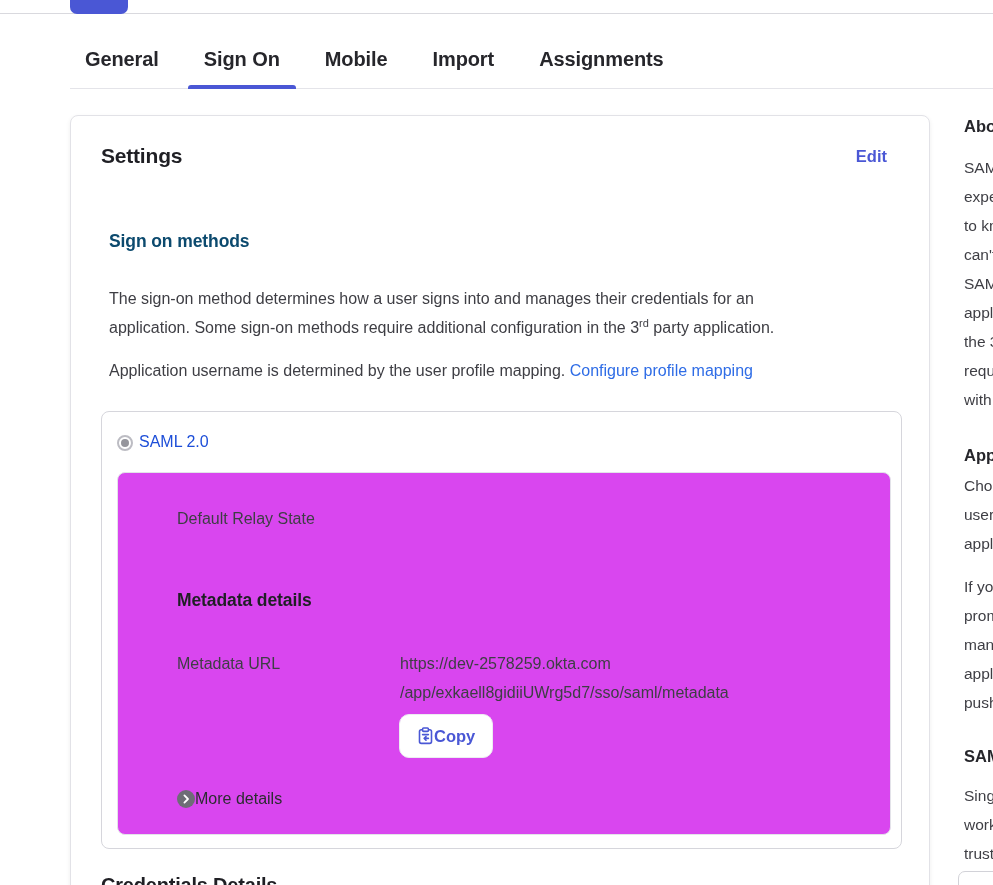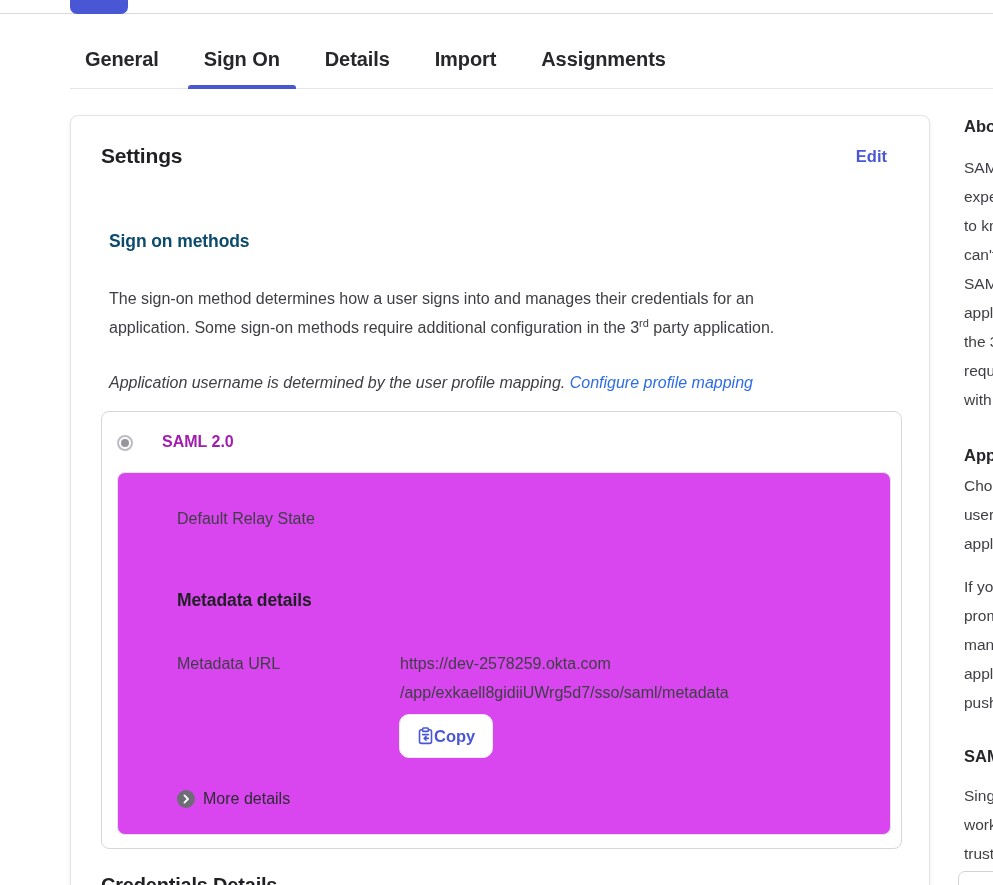--- a/index.html
+++ b/index.html
@@ -38,40 +38,40 @@
   sup.ord { font-size:11px; vertical-align:super; line-height:0; }
   .text-link { color:#2e6ce6; cursor:pointer; }
 
   
   .saml-box { position:absolute; left:30px; top:295px; width:801px; height:438px;
               border:1px solid #d6d6dc; border-radius:8px; background:#fff; }
   .radio { position:absolute; left:15px; top:23px; width:16px; height:16px; border-radius:50%;
            border:2px solid #bcbcc3; background:#fff; cursor:default; }
   .radio::after { content:""; position:absolute; left:2px; top:2px; width:8px; height:8px;
                   border-radius:50%; background:#95959c; }
-  .radio-label { position:absolute; left:60px; top:18px; font-size:16px; line-height:24px; color:#a21caf;font-weight:bold; }
+  .radio-label { position:absolute; left:37px; top:18px; font-size:16px; line-height:24px; color:#1d4ed8; }
 
   
   .inner-box { position:absolute; left:15px; top:60px; width:774px; height:363px;
                border:1px solid #e3e3e9; border-radius:8px; background:#d946ef; }
   .relay-label { position:absolute; left:59px; top:34px; font-size:16px; line-height:24px; color:#3e3e44; }
   .meta-heading { position:absolute; left:59px; top:115px; font-size:17.5px; font-weight:700;
                   color:#1f1f24; line-height:24px; letter-spacing:-0.1px; }
   .meta-row { position:absolute; left:59px; top:176px; display:flex; font-size:16px; line-height:29px; }
   .meta-label { width:223px; color:#3e3e44; }
   .meta-value { color:#3e3e44; }
 
   .copy-btn { position:absolute; left:281px; top:241px; height:44px; padding:0 17px;
               display:inline-flex; align-items:center; 
               background:#fff; border:1px solid #ececf1; border-radius:10px; cursor:pointer;
               font-size:16.5px; font-weight:700; color:#4a57d5; }
   .copy-btn svg { display:block; }
 
   .more-details { position:absolute; left:59px; top:317px; display:inline-flex; align-items:center;
-                  gap:8px; font-size:16px; color:#2c2c31; cursor:pointer; }
+                  font-size:16px; color:#2c2c31; cursor:pointer; }
   .more-details svg { display:block; }
 
   .cred-heading { position:absolute; left:30px; top:757px; font-size:20px; font-weight:700;
                   color:#1f1f24; line-height:25px; letter-spacing:-0.2px; }
 
   
   .sidebar { position:absolute; left:964px; top:0; width:420px; }
   .sb-h { position:absolute; font-size:16.5px; font-weight:700; color:#26262b; line-height:22px; white-space:nowrap; }
   .sb-p { position:absolute; font-size:15.5px; line-height:29px; color:#3e3e44; }
   .sb-p div { white-space:nowrap; }
@@ -80,34 +80,34 @@
 </style>
 </head>
 <body>
 
 <div class="top-line"></div>
 <div class="top-pill"></div>
 
 <nav class="tabs">
   <div class="tab">General</div>
   <div class="tab active">Sign On</div>
-  <div class="tab">Details</div>
+  <div class="tab">Mobile</div>
   <div class="tab">Import</div>
   <div class="tab">Assignments</div>
 </nav>
 
 <section class="card">
   <h2 class="card-title">Settings</h2>
   <a class="edit-link">Edit</a>
 
   <h3 class="sub-heading" style="top:113px;">Sign on methods</h3>
 
   <p class="body-p" style="top:168px;"><span>The sign-on method determines how a user signs into and manages their credentials for an</span><br><span>application. Some sign-on methods require additional configuration in the 3</span><sup class="ord">rd</sup><span> party application.</span></p>
 
-  <p class="body-p" style="top:252px;font-style:italic;"><span>Application username is determined by the user profile mapping. </span><span class="text-link">Configure profile mapping</span></p>
+  <p class="body-p" style="top:240px;"><span>Application username is determined by the user profile mapping. </span><span class="text-link">Configure profile mapping</span></p>
 
   <div class="saml-box">
     <span class="radio"></span>
     <span class="radio-label">SAML 2.0</span>
 
     <div class="inner-box">
       <div class="relay-label">Default Relay State</div>
 
       <h4 class="meta-heading">Metadata details</h4>
 

